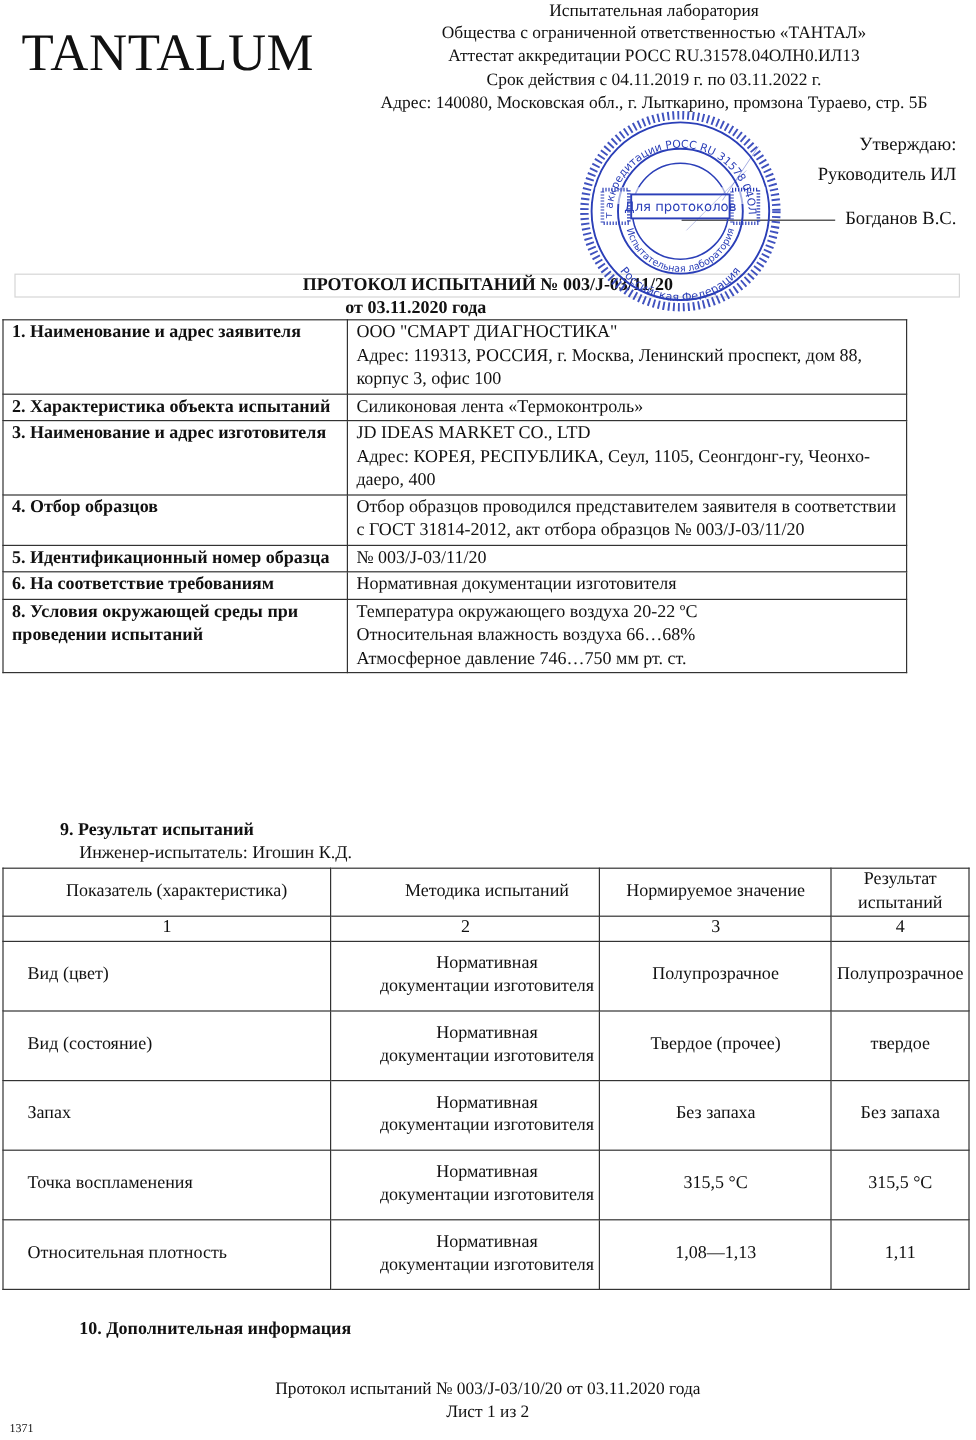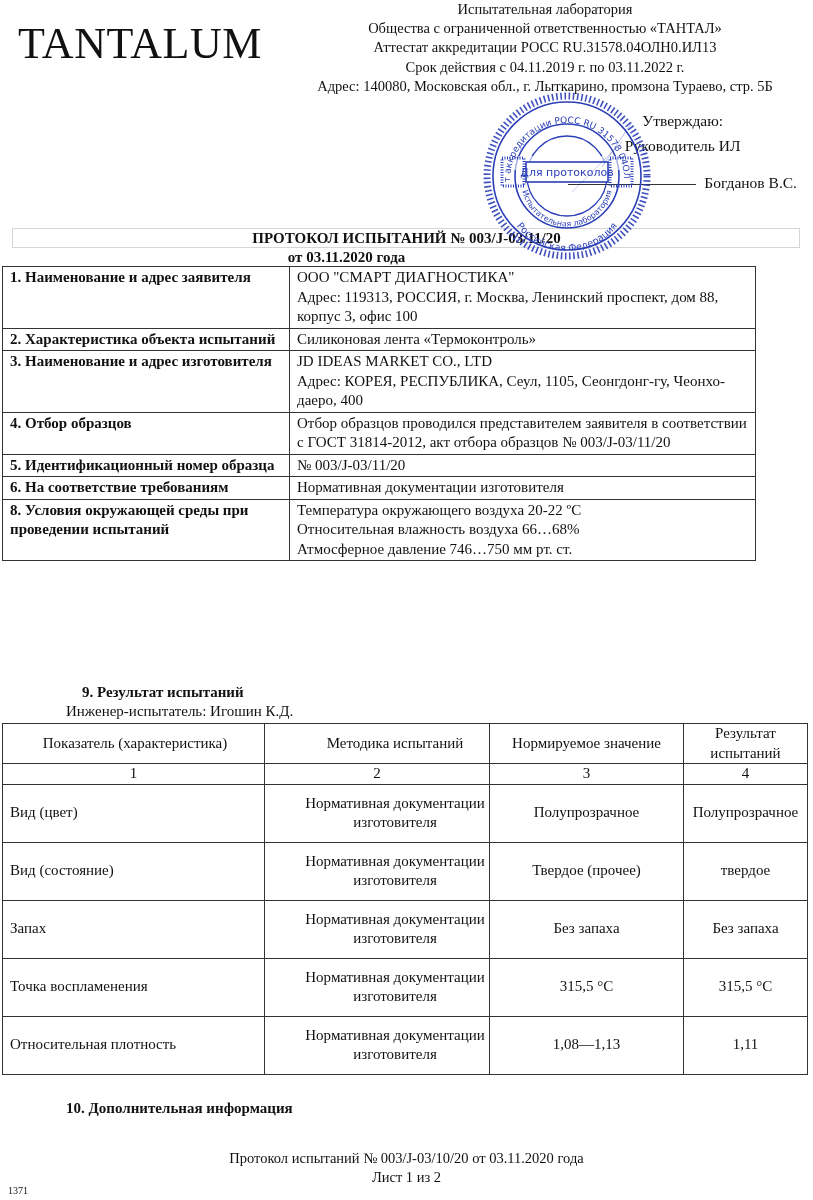--- a/index.html
+++ b/index.html
@@ -2,45 +2,45 @@
 <html><head>
 <meta charset="utf-8">
 <style>
   html, body { margin: 0; padding: 0; background: #ffffff; }
   body { width: 813px; height: 1200px; position: relative; overflow: hidden;
          font-family: "Liberation Serif", "DejaVu Serif", serif; color: #111; }
   .logo { position: absolute; left: 18px; top: 18px; font-size: 44px; letter-spacing: 0.5px;
           font-family: "Liberation Serif", serif; color: #111; }
   .lab-header { position: absolute; left: 285px; top: 0px; width: 520px; text-align: center;
                 font-size: 14.5px; line-height: 19.2px; }
-  .approve { position: absolute; right: 16px; top: 108px; text-align: center; font-size: 15.5px; line-height: 25px; }
+  .approve { position: absolute; right: 16px; top: 108px; text-align: right; font-size: 15.5px; line-height: 25px; }
   .approve .sign-line { display: inline-block; width: 128px; border-bottom: 1px solid #333; margin-right: 8px; vertical-align: 3px; }
   .approve .gap { height: 12px; }
 
   .stamp { position: absolute; left: 482px; top: 92px; width: 170px; height: 168px; }
 
   .title-box { position: absolute; left: 12px; top: 228px; width: 786px; height: 18px;
                border: 1px solid #d6d6d6; }
   .title { position: absolute; left: 0; top: 228px; width: 813px; text-align: center;
            font-weight: bold; font-size: 15px; line-height: 20px; }
   .subtitle { position: absolute; left: 0; top: 247px; width: 693px; text-align: center;
               font-weight: bold; font-size: 15px; line-height: 20px; }
 
   table { border-collapse: collapse; }
   .info { position: absolute; left: 2px; top: 266px; width: 754px; font-size: 15px; }
   .info td { border: 1.3px solid #333; vertical-align: top; padding: 1px 7px 1px 7px; line-height: 19.5px; }
   .info td.k { width: 272px; font-weight: bold; }
   .info td.v { }
 
-  .sec9 { position: absolute; left: 82px; top: 684px; font-weight: bold; font-size: 15px; }
+  .sec9 { position: absolute; left: 50px; top: 684px; font-weight: bold; font-size: 15px; }
   .engineer { position: absolute; left: 66px; top: 703px; font-size: 15px; }
 
   .results { position: absolute; left: 2px; top: 723px; width: 806px; font-size: 15px; }
   .results td { border: 1.3px solid #333; text-align: center; vertical-align: middle; line-height: 19.5px; padding: 0 4px; }
-  .results td.c1 { width: 250px; text-align: left; padding-left: 7px; }
+  .results td.c1 { width: 250px; text-align: left; padding-left: 20px; }
   .results td.c2 { width: 180px; padding-left: 40px; }
   .results td.c3 { width: 185px; }
   .results tr.hdr td { height: 38px; }
   .results tr.hdr td.c1 { text-align: center; }
   .results tr.num td { height: 18px; }
   .results tr.row td { height: 57px; }
 
   .sec10 { position: absolute; left: 66px; top: 1100px; font-weight: bold; font-size: 15px; }
   .footer { position: absolute; left: 0; top: 1149px; width: 813px; text-align: center; font-size: 14.5px; line-height: 19px; }
   .pageid { position: absolute; left: 8px; top: 1185px; font-size: 10px; }

